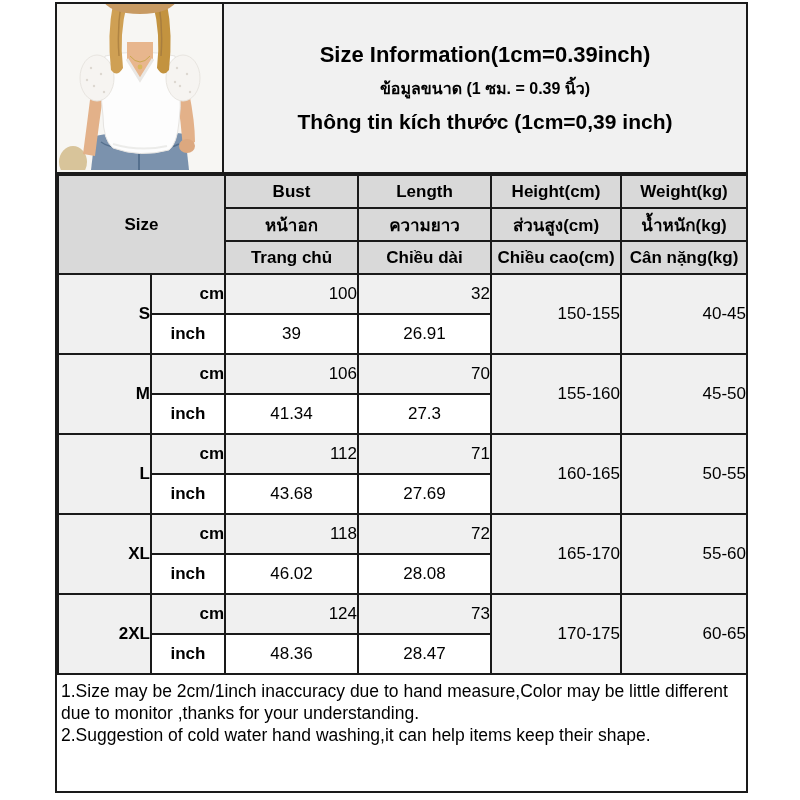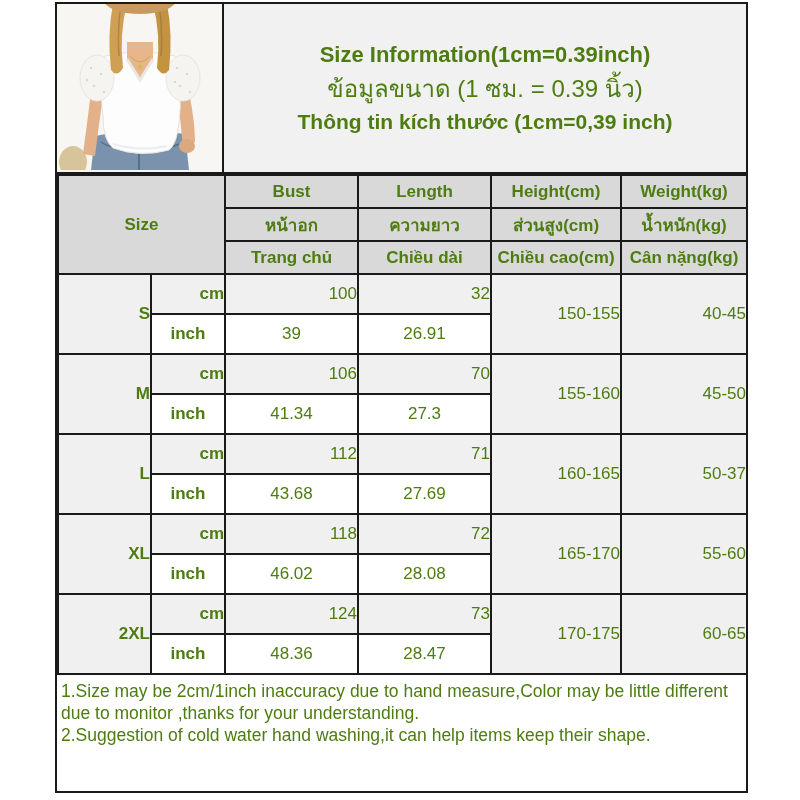--- a/index.html
+++ b/index.html
@@ -1,28 +1,28 @@
 <!DOCTYPE html>
 <html><head>
 <meta charset="utf-8">
 <style>
   html,body{margin:0;padding:0;background:#ffffff;}
   .page{position:relative;width:760px;height:800px;background:#ffffff;overflow:hidden;
-        font-family:"Liberation Sans","DejaVu Sans",sans-serif;color:#4d7c0f;}
+        font-family:"Liberation Sans","DejaVu Sans",sans-serif;color:#000000;}
   .sheet{position:absolute;left:55px;top:2px;width:693px;height:791px;box-sizing:border-box;
          border:2px solid #1a1a1a;background:#fff;}
   
   .top-row{display:flex;height:168px;border-bottom:2px solid #1a1a1a;}
   .photo-cell{width:167px;min-width:167px;border-right:2px solid #1a1a1a;box-sizing:border-box;
               background:#f7f6f3;overflow:hidden;position:relative;}
   .photo-cell svg{display:block;}
   .title-cell{flex:1;background:#f1f1f1;display:flex;flex-direction:column;
               align-items:center;justify-content:center;text-align:center;}
   .title-en{font-size:22px;font-weight:bold;line-height:34px;}
-  .title-th{font-size:24px;font-weight:normal;line-height:33px;}
+  .title-th{font-size:16px;font-weight:bold;line-height:33px;}
   .title-vi{font-size:21px;font-weight:bold;line-height:33px;}
   
   table.size-table{width:100%;border-collapse:collapse;table-layout:fixed;}
   table.size-table th,table.size-table td{border:2px solid #1a1a1a;text-align:center;
        vertical-align:middle;padding:0;font-size:17px;overflow:hidden;}
   .hdr{background:#d9d9d9;font-weight:bold;height:31px;}
   .size-big{background:#d9d9d9;font-weight:bold;font-size:30px;}
   .size-label{background:#d9d9d9;font-weight:bold;font-size:19px;}
   .unit{font-weight:bold;}
   tr.row-cm td{height:38px;background:#f0f0f0;text-align:right;}
@@ -153,21 +153,21 @@
         <td class="val">41.34</td>
         <td class="val">27.3</td>
       </tr>
 
       <tr class="row-cm">
         <td class="size-label" rowspan="2">L</td>
         <td class="unit">cm</td>
         <td class="val">112</td>
         <td class="val">71</td>
         <td class="range" rowspan="2">160-165</td>
-        <td class="range" rowspan="2">50-37</td>
+        <td class="range" rowspan="2">50-55</td>
       </tr>
       <tr class="row-inch">
         <td class="unit">inch</td>
         <td class="val">43.68</td>
         <td class="val">27.69</td>
       </tr>
 
       <tr class="row-cm">
         <td class="size-label" rowspan="2">XL</td>
         <td class="unit">cm</td>

